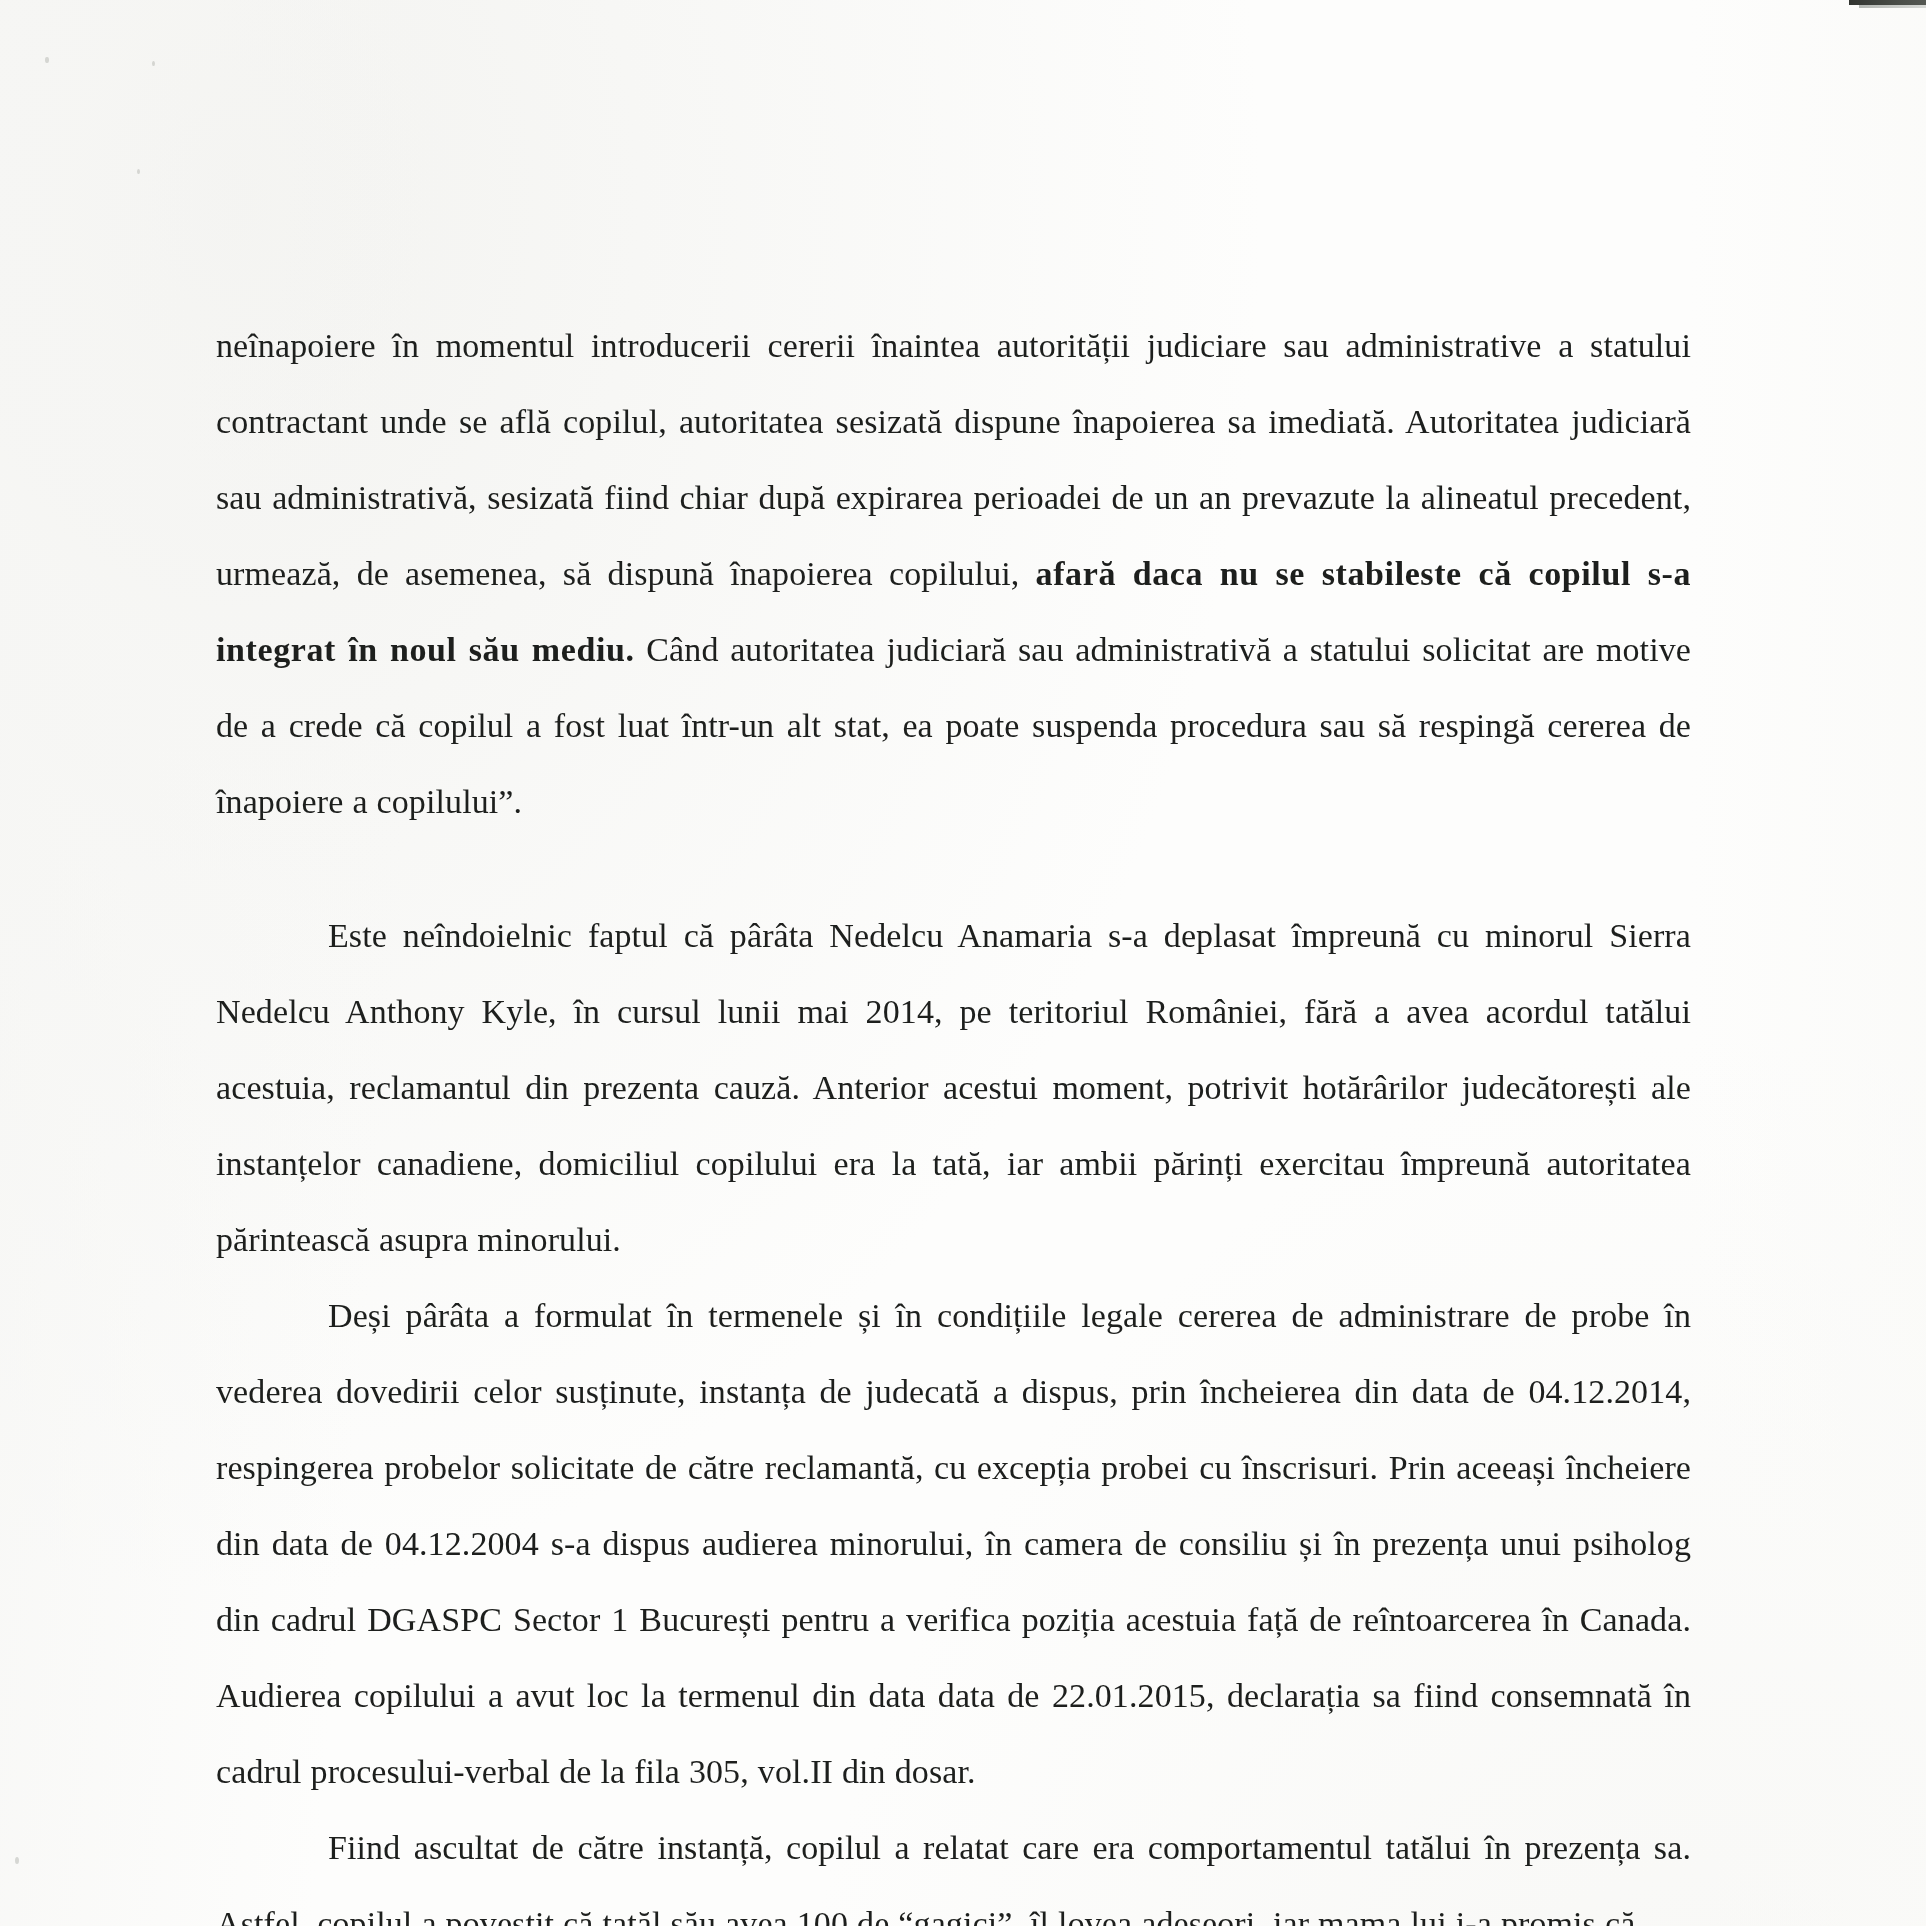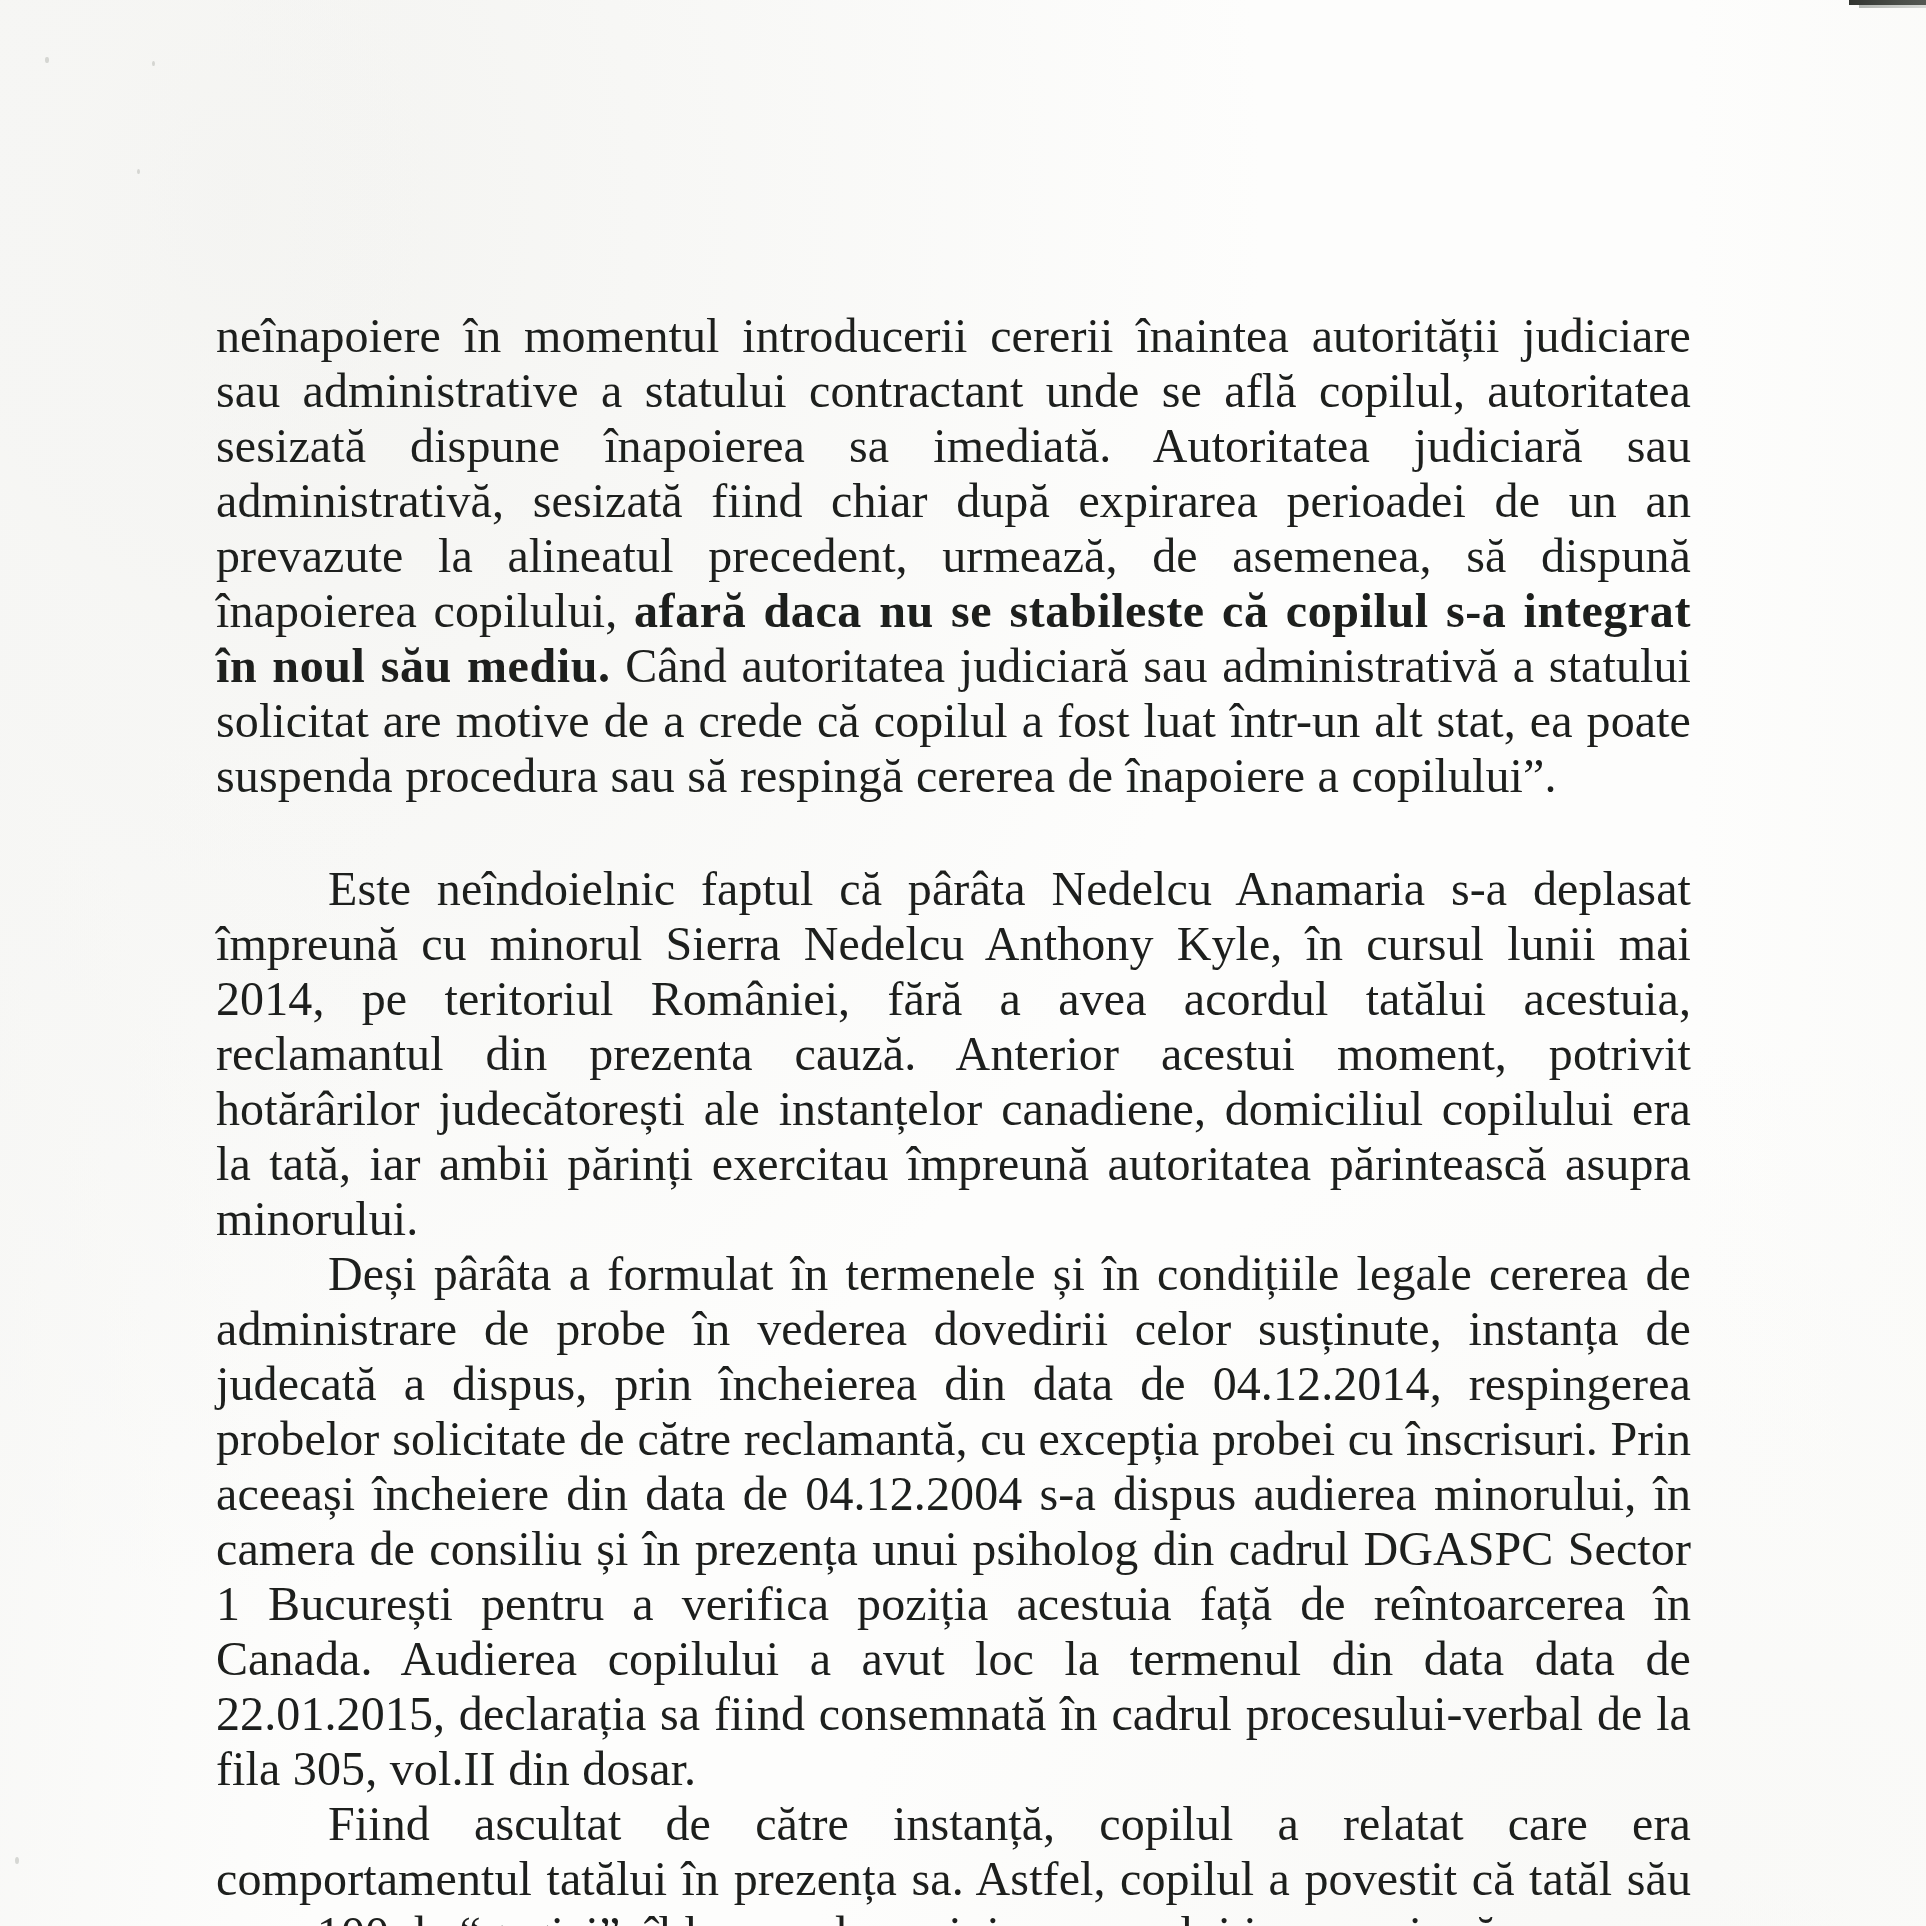--- a/index.html
+++ b/index.html
@@ -63,22 +63,22 @@
     position: absolute;
     left: 216px;
     top: 308px;
     width: 1475px;
   }
 
   .para {
     margin: 0 0 0 0;
     text-align: justify;
     text-justify: inter-word;
-    font-size: 48px;
-    line-height: 55px;
+    font-size: 34px;
+    line-height: 76px;
     letter-spacing: 0.1px;
     word-spacing: 0.4px;
     color: #1d1f1d;
   }
 
   .para.indented {
     text-indent: 112px;
   }
 
   .para + .para {

